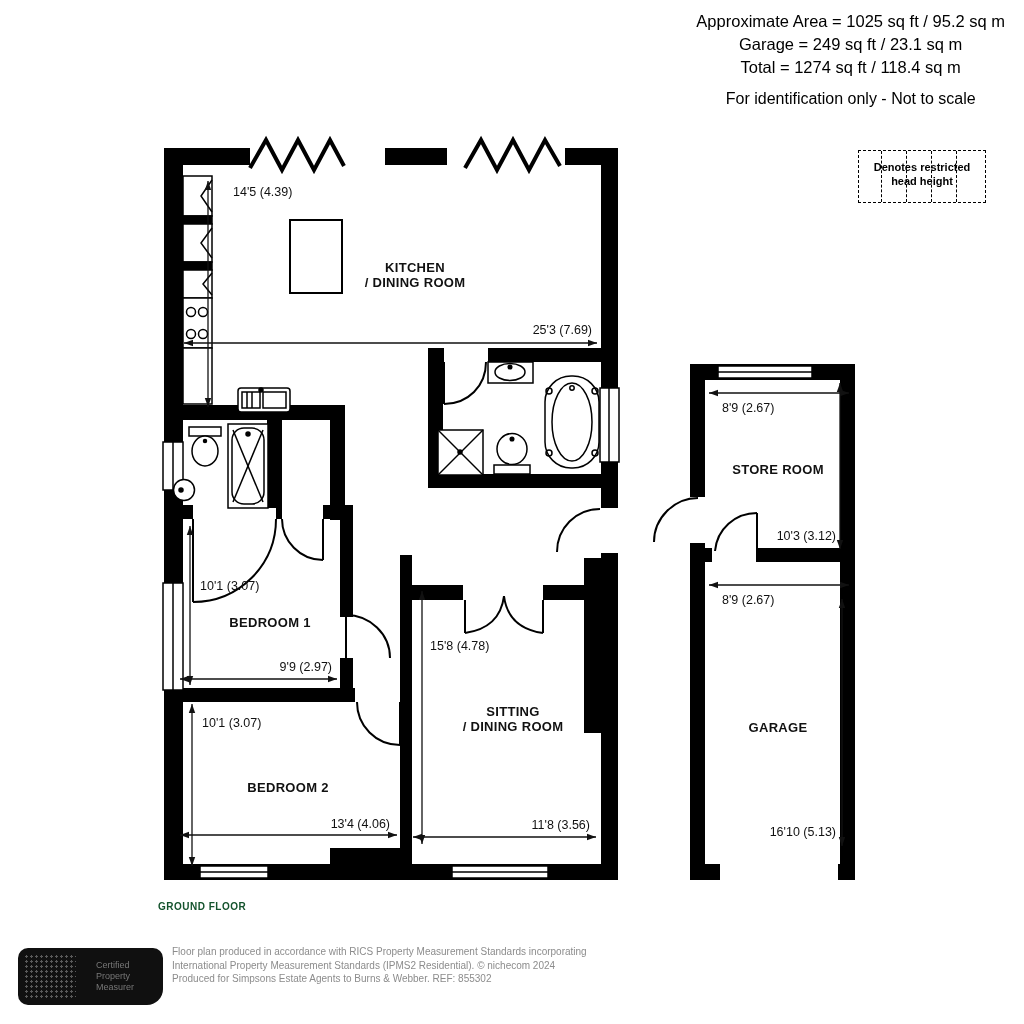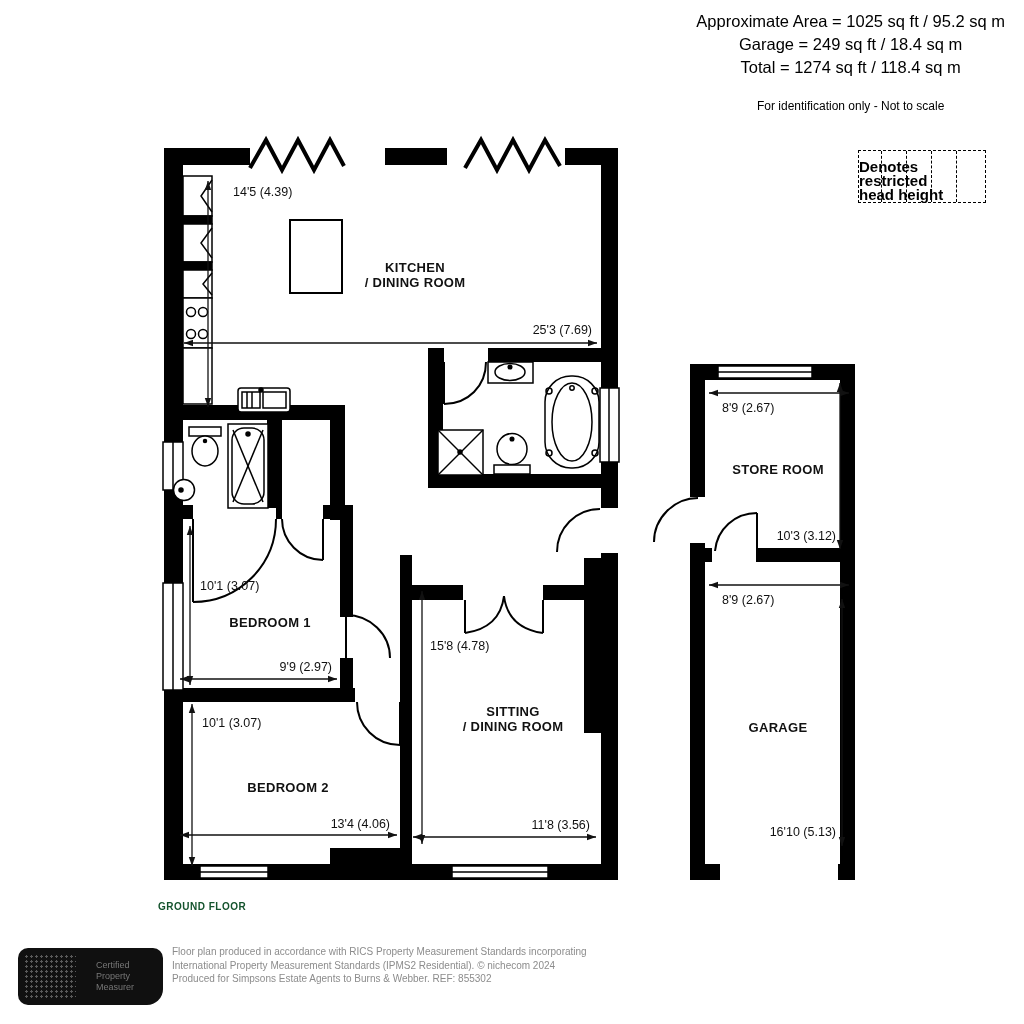--- a/index.html
+++ b/index.html
@@ -1,25 +1,25 @@
 <!DOCTYPE html>
 <html><head>
 <meta charset="utf-8">
 <style>
   html,body{margin:0;padding:0;background:#fff;}
   #page{position:relative;width:1024px;height:1024px;background:#ffffff;overflow:hidden;
         font-family:"Liberation Sans",sans-serif;}
   #plan-svg{position:absolute;left:0;top:0;}
   .header{position:absolute;top:10px;right:19px;text-align:center;color:#000;}
   .hline{font-size:16.5px;line-height:23px;font-weight:500;}
-  .hnote{font-size:12px;margin-top:20px;}
+  .hnote{font-size:16px;margin-top:11px;}
   .legend{position:absolute;left:858px;top:150px;width:128px;height:53px;
           border:1.5px dashed #000;box-sizing:border-box;}
   .vdash{position:absolute;top:0;bottom:0;width:0;border-left:1.5px dashed #000;}
-  .legend-text{position:relative;text-align:left;font-size:15px;font-weight:bold;
+  .legend-text{position:relative;text-align:center;font-size:11px;font-weight:bold;
                padding-top:9px;line-height:14px;z-index:2;}
   .ground{position:absolute;left:158px;top:901px;font-size:10px;font-weight:bold;
           letter-spacing:.5px;color:#14532d;}
   .logo{position:absolute;left:18px;top:948px;width:145px;height:57px;background:#101010;
         border-radius:10px 10px 16px 10px;display:flex;align-items:center;}
   .logo-pattern{width:52px;height:45px;margin-left:6px;
         background-image:radial-gradient(circle,#5a5a5a 1px,transparent 1.4px);
         background-size:5px 5px;}
   .logo-text{color:#777;font-size:9px;line-height:11px;margin-left:20px;}
   .footer-text{position:absolute;left:172px;top:945px;color:#8c8c8c;font-size:10px;
@@ -28,21 +28,21 @@
   .dimtxt{font-size:12.5px;}
   .roomtxt{font-size:13px;font-weight:bold;letter-spacing:.3px;}
 </style>
 </head>
 <body>
 
 <div id="page">
 
   <div class="header">
     <div class="hline">Approximate Area = 1025 sq ft / 95.2 sq m</div>
-    <div class="hline">Garage = 249 sq ft / 18.4 sq m</div>
+    <div class="hline">Garage = 249 sq ft / 23.1 sq m</div>
     <div class="hline">Total = 1274 sq ft / 118.4 sq m</div>
     <div class="hnote">For identification only - Not to scale</div>
   </div>
 
   <div class="legend">
     <div class="vdash" style="left:22px"></div>
     <div class="vdash" style="left:47px"></div>
     <div class="vdash" style="left:72px"></div>
     <div class="vdash" style="left:97px"></div>
     <div class="legend-text">

